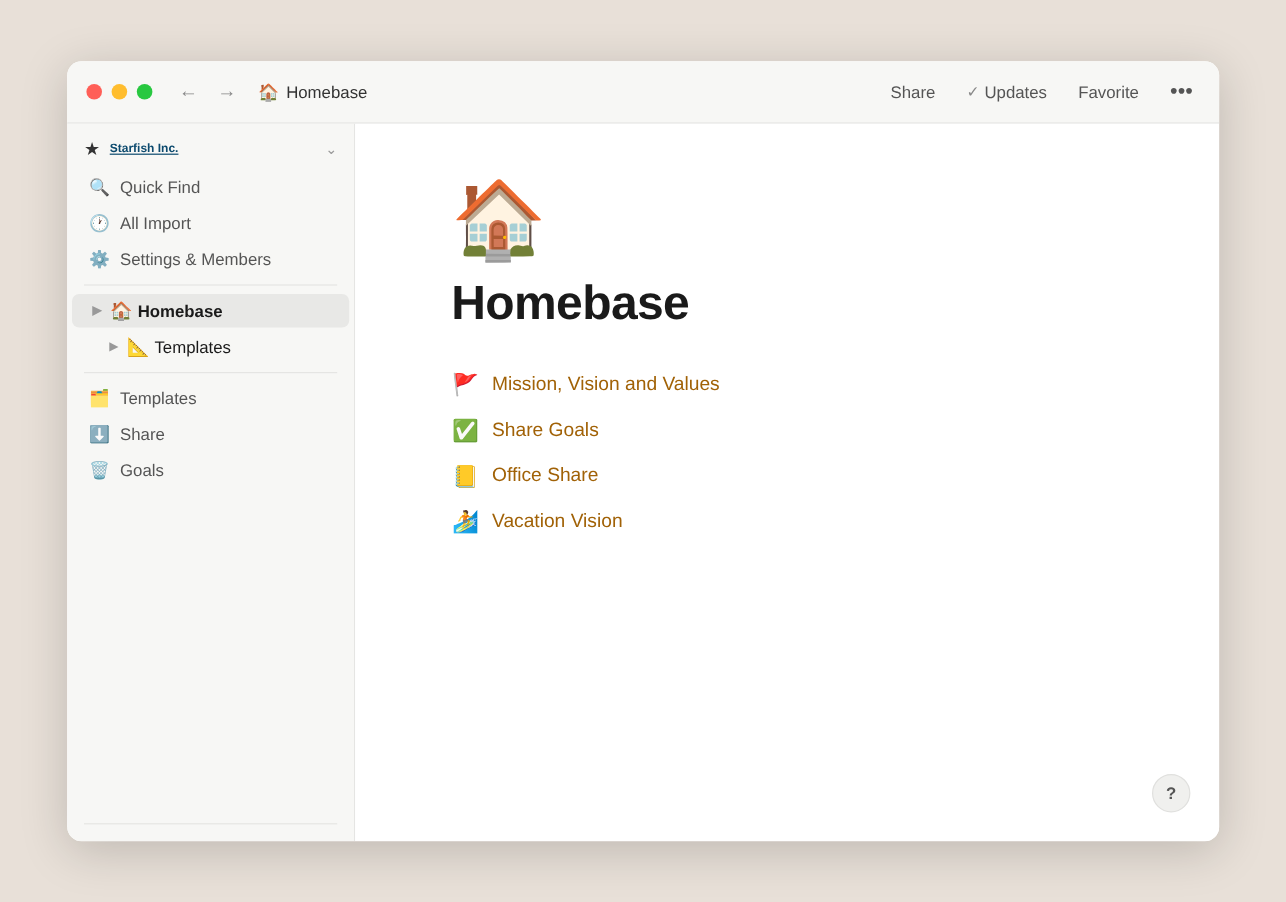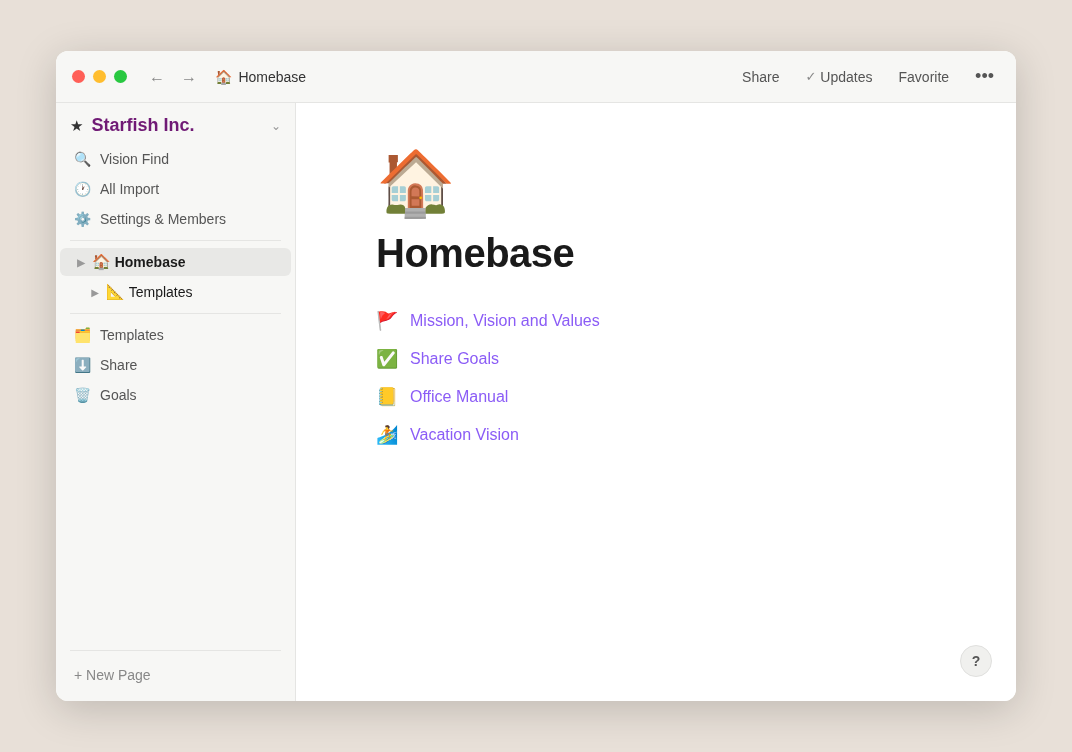--- a/index.html
+++ b/index.html
@@ -143,24 +143,25 @@
       padding: 12px 14px 8px 14px;
       cursor: pointer;
     }
 
     .workspace-star {
       font-size: 15px;
       color: #333;
     }
 
     .workspace-name {
-      font-size: 18px;
+      font-size: 10px;
       font-weight: 600;
-      color: #701a75;
+      color: #0c4a6e;
       flex: 1;
+      text-decoration: underline;
     }
 
     .workspace-chevron {
       font-size: 12px;
       color: #999;
     }
 
     .sidebar-item {
       display: flex;
       align-items: center;
@@ -278,21 +279,21 @@
     }
 
     .list-item-icon {
       font-size: 18px;
       width: 24px;
       text-align: center;
     }
 
     .list-item-label {
       font-size: 16px;
-      color: #8b5cf6;
+      color: #a16207;
     }
 
     .help-btn {
       position: absolute;
       bottom: 24px;
       right: 24px;
       width: 32px;
       height: 32px;
       border-radius: 50%;
       background: #f0f0ee;
@@ -342,21 +343,21 @@
 
     <div class="sidebar">
       <div class="workspace-header">
         <span class="workspace-star">★</span>
         <span class="workspace-name">Starfish Inc.</span>
         <span class="workspace-chevron">⌄</span>
       </div>
 
       <div class="sidebar-item">
         <span class="sidebar-icon">🔍</span>
-        <span class="sidebar-label">Vision Find</span>
+        <span class="sidebar-label">Quick Find</span>
       </div>
       <div class="sidebar-item">
         <span class="sidebar-icon">🕐</span>
         <span class="sidebar-label">All Import</span>
       </div>
       <div class="sidebar-item">
         <span class="sidebar-icon">⚙️</span>
         <span class="sidebar-label">Settings &amp; Members</span>
       </div>
 
@@ -384,41 +385,38 @@
         <span class="sidebar-label">Share</span>
       </div>
       <div class="sidebar-item">
         <span class="sidebar-icon">🗑️</span>
         <span class="sidebar-label">Goals</span>
       </div>
 
       <div style="flex:1"></div>
 
       <div class="sidebar-divider"></div>
-      <div class="new-page-btn">
-        <span>+ New Page</span>
-      </div>
     </div>
 
     <div class="content">
       <span class="page-emoji">🏠</span>
       <h1 class="page-title">Homebase</h1>
 
       <ul class="page-list">
         <li class="page-list-item">
           <span class="list-item-icon">🚩</span>
           <span class="list-item-label">Mission, Vision and Values</span>
         </li>
         <li class="page-list-item">
           <span class="list-item-icon">✅</span>
           <span class="list-item-label">Share Goals</span>
         </li>
         <li class="page-list-item">
           <span class="list-item-icon">📒</span>
-          <span class="list-item-label">Office Manual</span>
+          <span class="list-item-label">Office Share</span>
         </li>
         <li class="page-list-item">
           <span class="list-item-icon">🏄</span>
           <span class="list-item-label">Vacation Vision</span>
         </li>
       </ul>
 
       <div class="help-btn">
         <span>?</span>
       </div>

